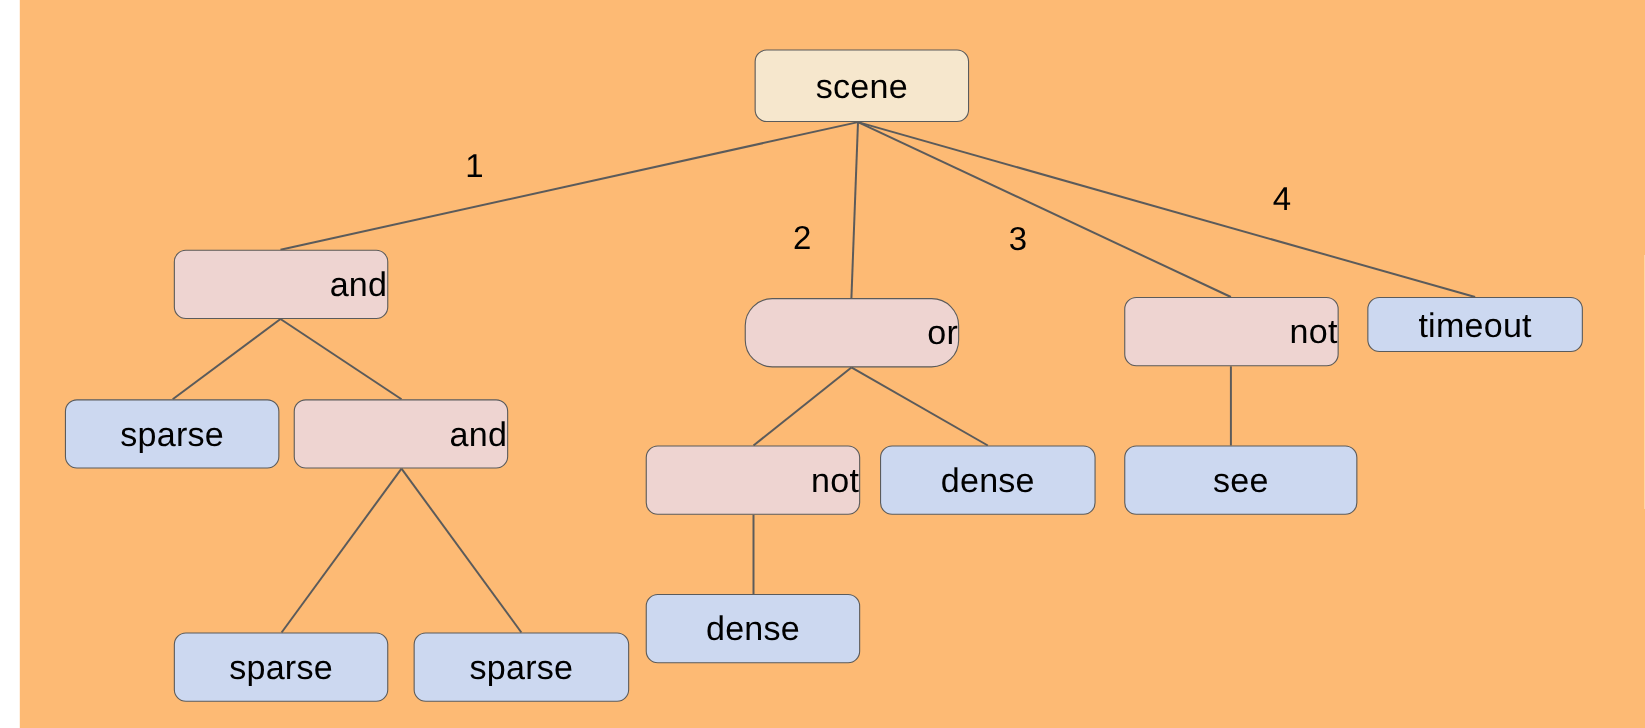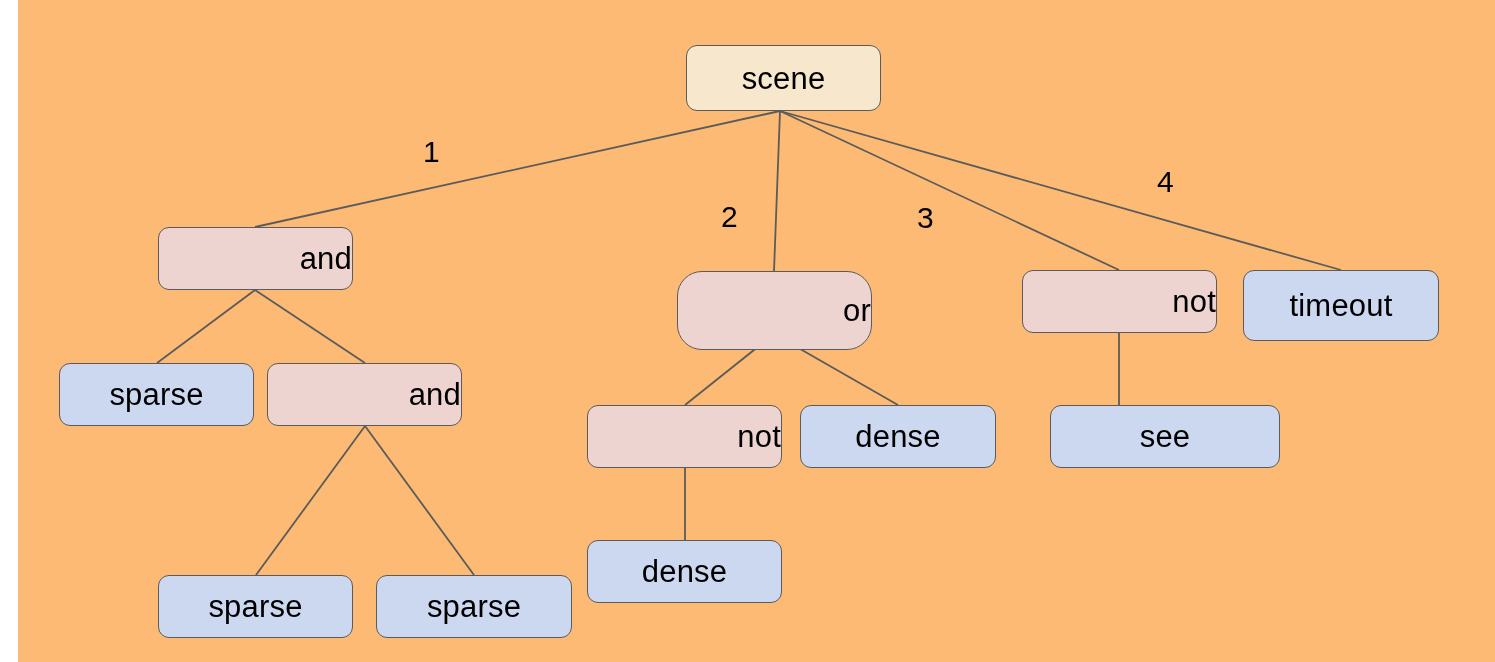--- a/index.html
+++ b/index.html
@@ -75,42 +75,42 @@
       <line x1="1101" y1="333" x2="1101" y2="405" stroke="#5b5b5b" stroke-width="1.8"></line>
     </svg>
 
   <div id="node-layer">
       <div class="node node-root" style="left: 668px; top: 45px; width: 195px; height: 66px;">
         <span>scene</span>
       </div>
       <div class="node node-op" style="left: 140px; top: 227px; width: 195px; height: 63px;">
         <span>and</span>
       </div>
-      <div class="node node-op" style="left: 659px; top: 271px; width: 195px; height: 79px; border-radius: 25px;">
+      <div class="node node-op" style="left: 659px; top: 271px; width: 195px; height: 63px; border-radius: 25px;">
         <span>or</span>
       </div>
       <div class="node node-op" style="left: 1004px; top: 270px; width: 195px; height: 63px;">
         <span>not</span>
       </div>
-      <div class="node node-leaf" style="left: 1225px; top: 270px; width: 196px; height: 71px;">
+      <div class="node node-leaf" style="left: 1225px; top: 270px; width: 196px; height: 50px;">
         <span>timeout</span>
       </div>
       <div class="node node-leaf" style="left: 41px; top: 363px; width: 195px; height: 63px;">
         <span>sparse</span>
       </div>
       <div class="node node-op" style="left: 249px; top: 363px; width: 195px; height: 63px;">
         <span>and</span>
       </div>
       <div class="node node-op" style="left: 569px; top: 405px; width: 195px; height: 63px;">
         <span>not</span>
       </div>
       <div class="node node-leaf" style="left: 782px; top: 405px; width: 196px; height: 63px;">
         <span>dense</span>
       </div>
-      <div class="node node-leaf" style="left: 1004px; top: 405px; width: 230px; height: 63px; margin-left: 28px;">
+      <div class="node node-leaf" style="left: 1004px; top: 405px; width: 212px; height: 63px;">
         <span>see</span>
       </div>
       <div class="node node-leaf" style="left: 569px; top: 540px; width: 195px; height: 63px;">
         <span>dense</span>
       </div>
       <div class="node node-leaf" style="left: 140px; top: 575px; width: 195px; height: 63px;">
         <span>sparse</span>
       </div>
       <div class="node node-leaf" style="left: 358px; top: 575px; width: 196px; height: 63px;">
         <span>sparse</span>

